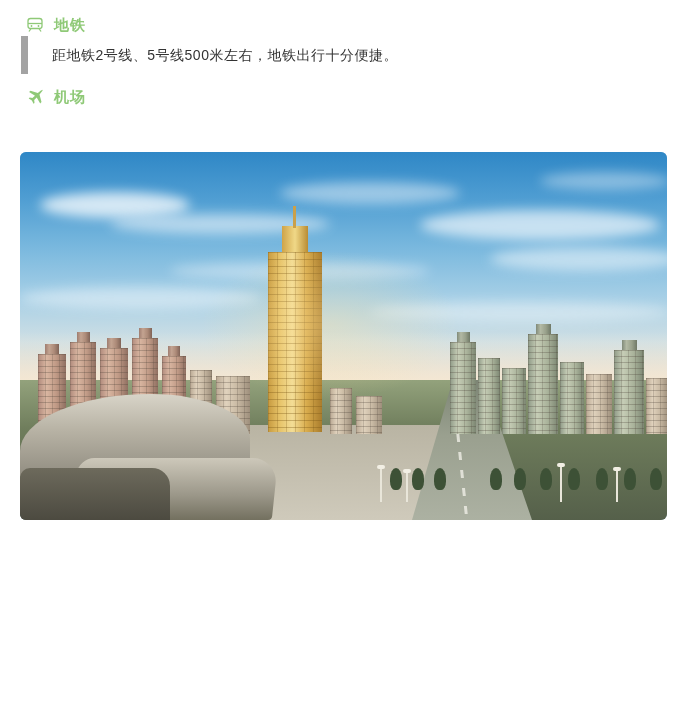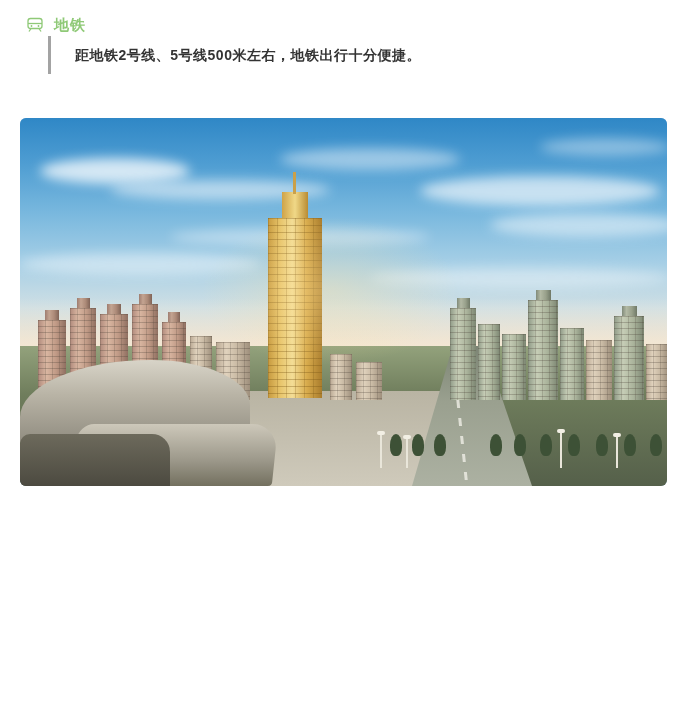--- a/index.html
+++ b/index.html
@@ -58,25 +58,24 @@
   .item-title {
     font-size: 15px;
     font-weight: bold;
     color: #8fc977;
     letter-spacing: 1px;
     line-height: 22px;
   }
 
   .item-body {
     position: relative;
-    margin-left: 28px;
+    margin-left: 1px;
     padding: 9px 0 9px 24px;
-    border-left: 3px solid #a3a3a3;
+    border-left: 7px solid #a3a3a3;
     min-height: 20px;
-    font-weight: bold;
   }
 
   .item-text {
     font-size: 14px;
     color: #333333;
     line-height: 20px;
     letter-spacing: 0.5px;
   }
 
   .photo-wrap {
@@ -323,20 +322,28 @@
       <div class="item-body">
         <span class="item-text">距地铁2号线、5号线500米左右，地铁出行十分便捷。</span>
       </div>
     </div>
 
 
     <div class="transport-item">
     </div>
 
     <div class="transport-item">
+      <div class="item-head">
+        <span class="item-icon">
+          <svg width="20" height="20" viewBox="0 0 20 20" fill="currentColor">
+            <path d="M18 3.2c-.5-.5-1.4-.4-2.1.2l-3.1 2.7-7.3-2.3-1.4 1.2 5.9 3.8-2.6 2.3-2.7-.5-1 .9 3.2 1.9 1.6 3.4 1-.9-.3-2.8 2.5-2.7 3.5 6 1.3-1.5-2-7.4 2.6-3.2c.6-.7.7-1.6.2-2.1z"></path>
+          </svg>
+        </span>
+        <span class="item-title">机场</span>
+      </div>
     </div>
 
   </div>
 
   <div class="photo-wrap">
     <div class="photo">
       <div class="sky">
         <div class="cloud c1"></div>
         <div class="cloud c2"></div>
         <div class="cloud c3"></div>

